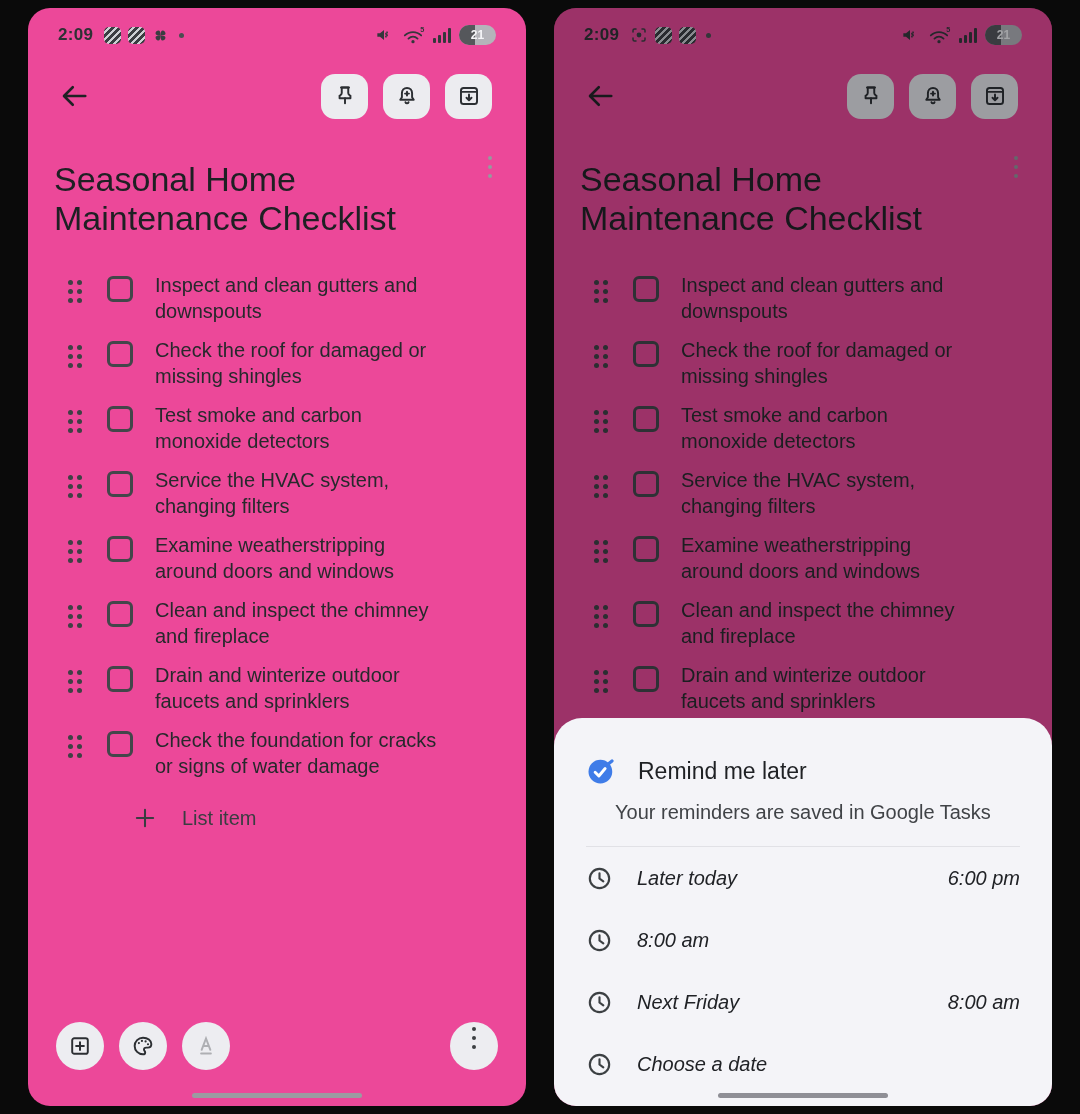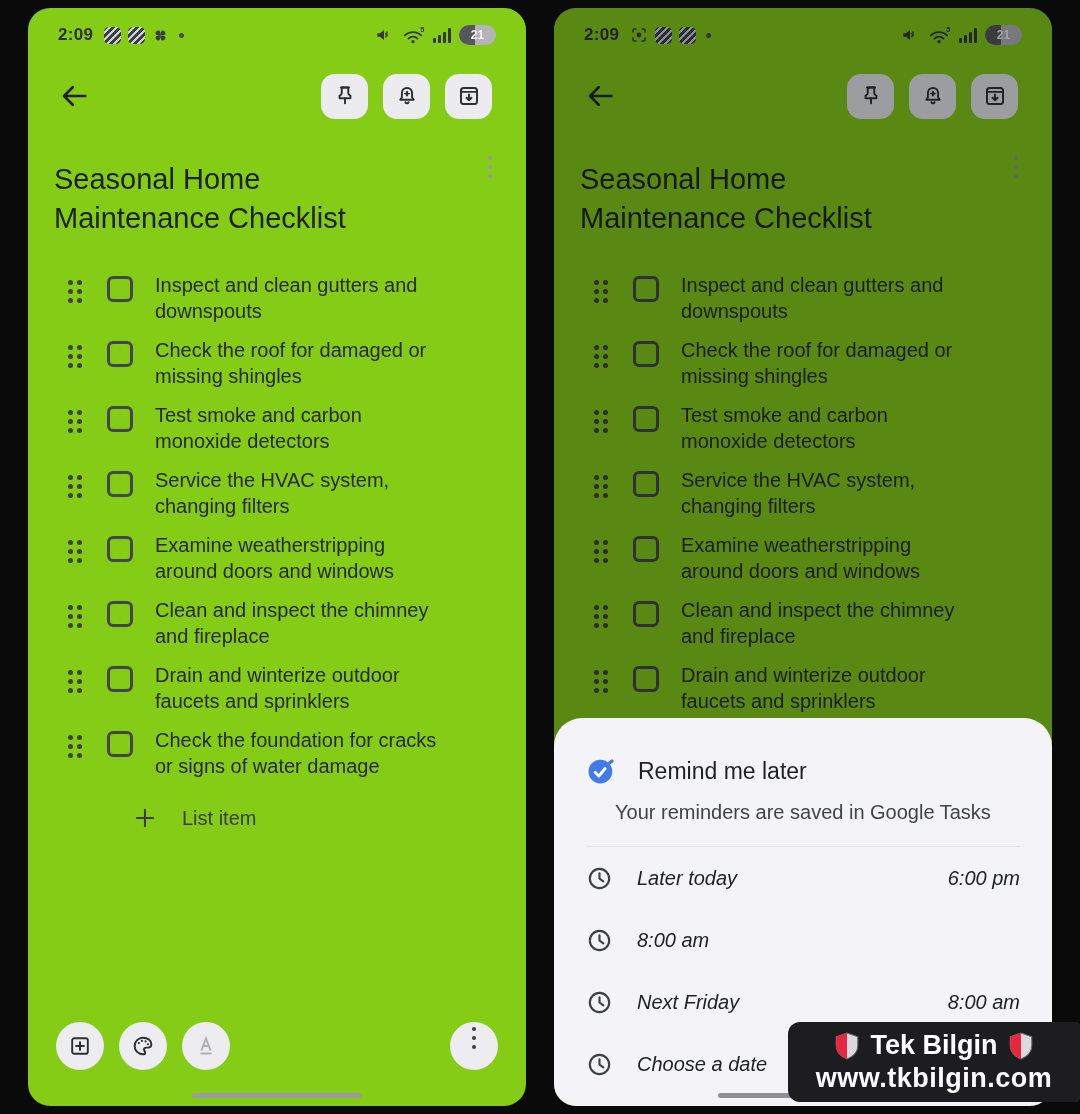--- a/index.html
+++ b/index.html
@@ -1,20 +1,20 @@
 <!DOCTYPE html>
 <html><head>
 <meta charset="utf-8">
 <style>
   html,body{margin:0;padding:0;background:#0a0a0a;}
   *{box-sizing:border-box;font-family:"Liberation Sans",sans-serif;}
   .canvas{position:relative;width:1080px;height:1114px;background:#0a0a0a;overflow:hidden;}
 
   
-  .phone{position:absolute;top:8px;width:498px;height:1098px;background:#84cc16;
+  .phone{position:absolute;top:8px;width:498px;height:1098px;background:#ec4899;
          border-radius:22px;overflow:hidden;}
   .phone--left{left:28px;}
   .phone--right{left:554px;}
 
   
   .statusbar{display:flex;justify-content:space-between;align-items:center;
              padding:14px 30px 0 30px;height:40px;}
   .sb-left,.sb-right{display:flex;align-items:center;gap:7px;}
   .sb-time{font-size:17px;font-weight:700;color:#2e3134;letter-spacing:.3px;margin-right:4px;}
   .sb-app{width:17px;height:17px;border-radius:5px;
@@ -30,21 +30,21 @@
           padding:24px 34px 0 24px;height:72px;}
   .back-btn{width:44px;height:44px;display:flex;align-items:center;justify-content:center;
             border-radius:50%;}
   .actions{display:flex;gap:15px;}
   .action-btn{width:47px;height:45px;border-radius:14px;background:#ececf0;
               display:flex;align-items:center;justify-content:center;}
 
   
   .title-row{display:flex;justify-content:space-between;align-items:flex-start;
              padding:40px 24px 0 26px;}
-  .note-title{font-size:29px;line-height:39px;font-weight:400;color:#1e2023;width:370px;}
+  .note-title{font-size:34px;line-height:39px;font-weight:400;color:#1e2023;width:370px;}
   .dots-v{width:24px;height:30px;display:flex;align-items:center;justify-content:center;margin-top:-8px;}
   .dots-v i{display:block;width:4.5px;height:4.5px;border-radius:50%;background:#96999e;
             box-shadow:0 9px 0 #96999e,0 18px 0 #96999e;margin-bottom:18px;}
   .dots-v.dark i{background:#3c3f43;box-shadow:0 9px 0 #3c3f43,0 18px 0 #3c3f43;}
 
   .checklist{display:flex;flex-direction:column;gap:13px;padding:34px 0 0 40px;}
   .check-row{display:flex;align-items:flex-start;}
   .drag{width:14px;padding-top:8px;margin-right:25px;}
   .drag::before{content:"";display:block;width:5px;height:5px;border-radius:50%;background:#3e4144;
                 box-shadow:9px 0 0 #3e4144,0 9px 0 #3e4144,9px 9px 0 #3e4144,0 18px 0 #3e4144,9px 18px 0 #3e4144;}
@@ -462,32 +462,14 @@
             </span>
             <span class="opt-label">Choose a date</span>
             <span class="opt-time"></span>
           </div>
         </div>
     </div>
 
     <div class="nav-pill" style="background:#8f8f96;"></div>
   </div>
 
-  <div class="watermark">
-    <div class="wm-line1">
-      <span>
-        <svg width="26" height="28" viewBox="0 0 24 26">
-            <path d="M12 1l10 3.5v8c0 6-4.5 10.5-10 12.5C6.5 23 2 18.5 2 12.5v-8z" fill="#d9d9de" stroke="#6a6a70" stroke-width="1"></path>
-            <path d="M12 1L2 4.5v8C2 18.5 6.5 23 12 25z" fill="#e8273f"></path>
-          </svg>
-      </span>
-      <span>Tek Bilgin</span>
-      <span>
-        <svg width="26" height="28" viewBox="0 0 24 26">
-            <path d="M12 1l10 3.5v8c0 6-4.5 10.5-10 12.5C6.5 23 2 18.5 2 12.5v-8z" fill="#d9d9de" stroke="#6a6a70" stroke-width="1"></path>
-            <path d="M12 1L2 4.5v8C2 18.5 6.5 23 12 25z" fill="#e8273f"></path>
-          </svg>
-      </span>
-    </div>
-    <div class="wm-line2">www.tkbilgin.com</div>
-  </div>
 
 </div>
 
 </body></html>

